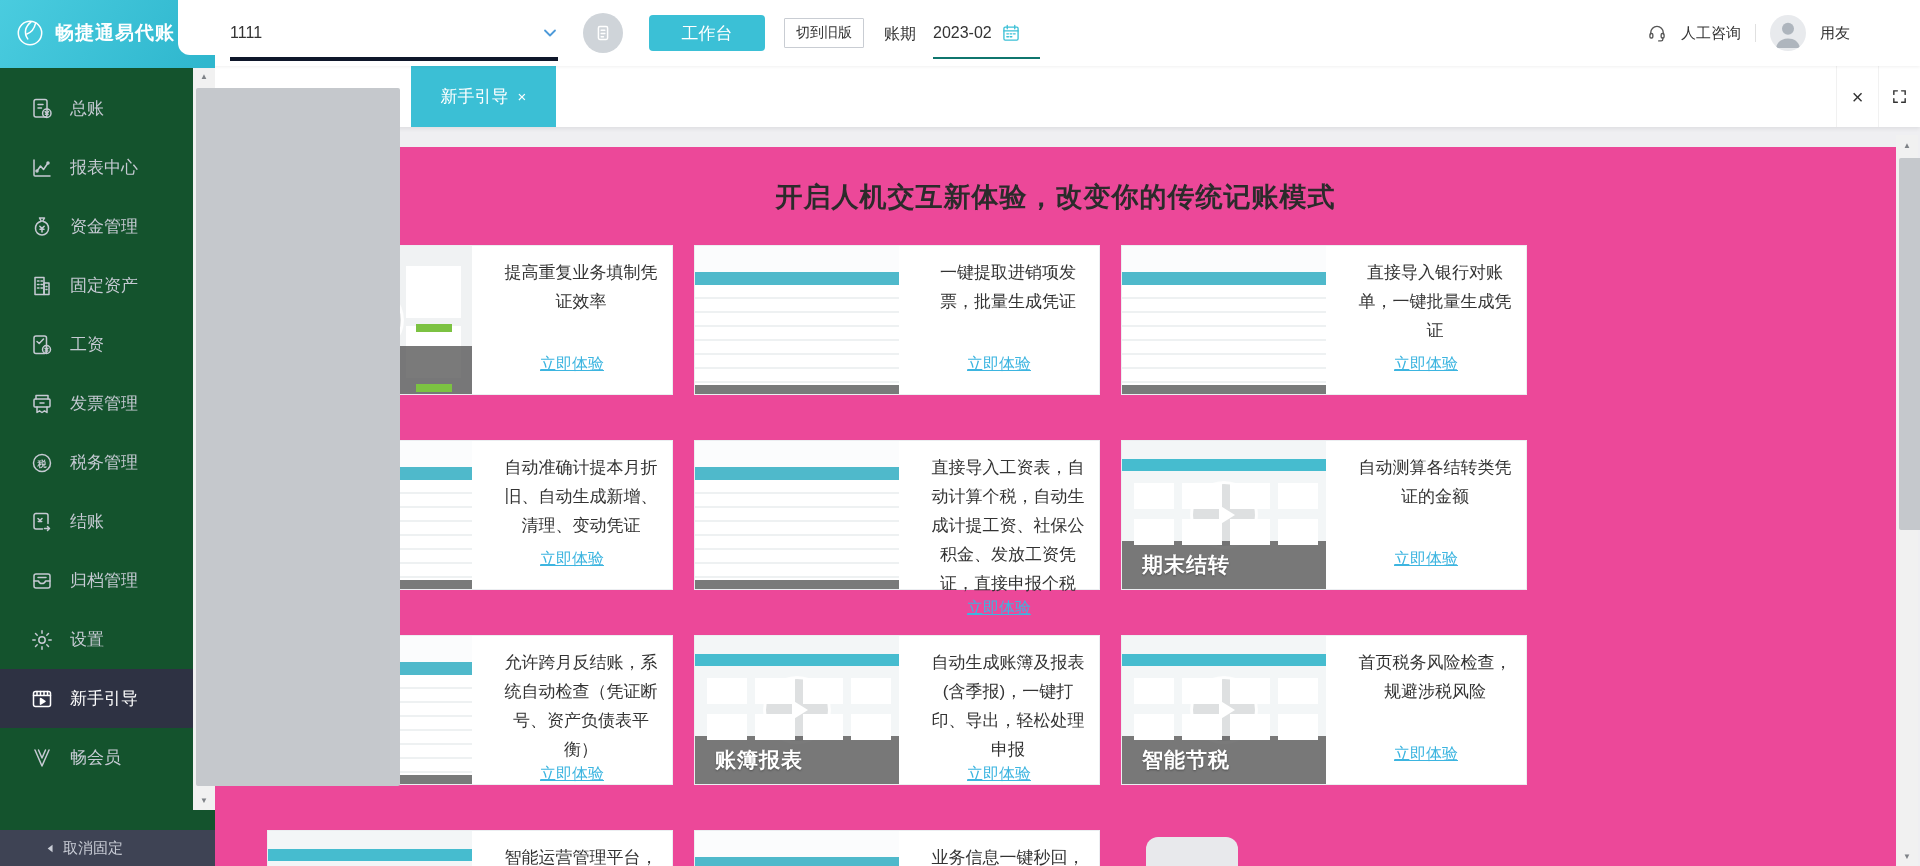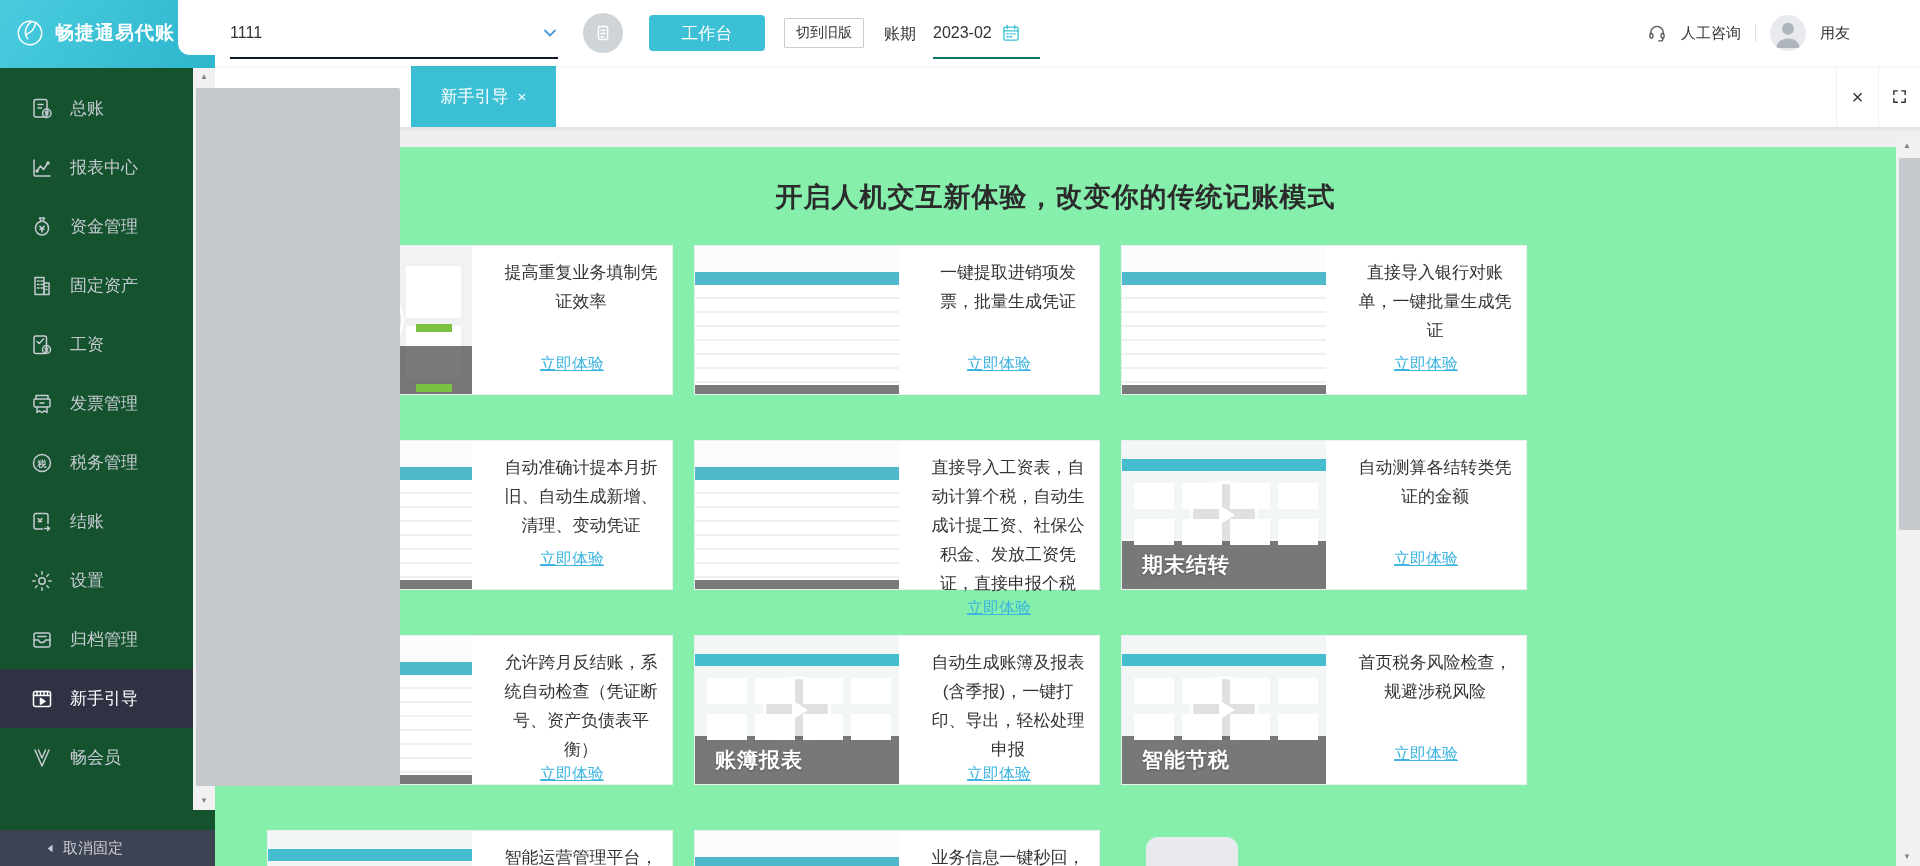--- a/index.html
+++ b/index.html
@@ -11,21 +11,21 @@
        box-shadow:0 1px 3px rgba(0,0,0,.06);}
   .logo{position:absolute;left:0;top:0;width:215px;height:68px;
         background:linear-gradient(125deg,#4ACCDF 0%,#2FB7CE 95%);z-index:31;}
   .logo::after{content:"";position:absolute;right:0;top:0;width:37px;height:55px;background:#fff;
         border-bottom-left-radius:12px;}
   .brand{position:absolute;left:12px;top:0;height:66px;display:flex;align-items:center;gap:7px;color:#fff;}
   .brand-mark svg{width:36px;height:36px;display:block;}
   .brand-name{font-size:19px;font-weight:bold;letter-spacing:1px;white-space:nowrap;}
 
   .acct{position:absolute;left:230px;top:8px;width:328px;height:49px;display:flex;align-items:center;
-        justify-content:space-between;border-bottom:2px solid #0f172a;cursor:pointer;}
+        justify-content:space-between;border-bottom:4px solid #0f172a;cursor:pointer;}
   .acct .val{font-size:16px;color:#333;}
   .acct svg{width:16px;height:16px;}
 
   .clip{position:absolute;left:583px;top:13px;width:40px;height:40px;border-radius:50%;
         background:#CFD4D9;display:grid;place-items:center;cursor:pointer;}
   .clip svg{width:22px;height:22px;stroke:#fff;fill:none;stroke-width:1.6;}
 
   .btn-work{position:absolute;left:649px;top:15px;width:116px;height:36px;background:#3BC0D6;border:none;
         color:#fff;font-size:17px;border-radius:4px;cursor:pointer;font-family:Liberation Mono, monospace;}
   .btn-old{position:absolute;left:784px;top:18px;width:80px;height:30px;background:#fff;
@@ -77,21 +77,21 @@
   .tab .x{color:#999;font-size:15px;margin-left:9px;cursor:pointer;}
   .tab.closable{margin-right:13px;}
   .tab.active{background:#3BBFD5;color:#fff;width:145px;justify-content:center;margin-right:0;}
   .tab.active .x{color:#fff;}
   .tab-actions{position:absolute;right:0;top:0;height:100%;display:flex;}
   .tact{width:41px;height:100%;display:grid;place-items:center;background:#fff;border-left:1px solid #F1F1F1;cursor:pointer;}
   .tact .xbig{font-size:20px;color:#333;line-height:1;}
   .tact svg{width:17px;height:17px;stroke:#333;fill:none;stroke-width:2;}
 
   
-  .panel{position:absolute;left:215px;top:147px;width:1681px;bottom:0;background:#86efac;}
+  .panel{position:absolute;left:215px;top:147px;width:1681px;bottom:0;background:#ec4899;}
   .page-title{position:absolute;top:32px;left:0;width:100%;text-align:center;font-size:27px;
         font-weight:bold;color:#2B2B2B;margin:0;letter-spacing:1px;}
   .grid{position:absolute;left:52px;top:98px;display:grid;grid-template-columns:repeat(3,406px);
         gap:45px 21px;grid-auto-rows:150px;}
   .card{display:flex;height:150px;background:#fff;border:1px solid #ECEEF1;box-sizing:border-box;}
   .thumb{position:relative;width:204px;height:100%;flex:none;background:#E9EDEF;overflow:hidden;cursor:pointer;}
   .label-band{position:absolute;left:0;right:0;bottom:0;height:48px;background:rgba(84,84,84,.78);
         color:#fff;font-size:21px;font-weight:bold;line-height:48px;padding-left:20px;letter-spacing:1px;
         text-shadow:0 1px 2px rgba(0,0,0,.35);}
   .play{position:absolute;left:50%;top:50%;transform:translate(-50%,-50%);width:62px;height:62px;
@@ -271,36 +271,36 @@
               <path d="M8 8.5l2 2 2-2M8.3 11.5h3.4"></path>
               <path d="M14.5 18.5h5m0 0l-2-2m2 2l-2 2"></path>
             </svg>
           </span>
     <span class="s-label">结账</span>
   </div>
 
   <div class="side-item">
     <span class="s-icon">
             <svg viewBox="0 0 24 24">
-              <circle cx="12" cy="12" r="3.2"></circle>
-              <path d="M12 2.8v2.4M12 18.8v2.4M2.8 12h2.4M18.8 12h2.4M5.5 5.5l1.7 1.7M16.8 16.8l1.7 1.7M18.5 5.5l-1.7 1.7M7.2 16.8l-1.7 1.7"></path>
-            </svg>
-          </span>
-    <span class="s-label">设置</span>
-  </div>
-
-  <div class="side-item">
-    <span class="s-icon">
-            <svg viewBox="0 0 24 24">
               <rect x="4" y="5" width="16" height="14" rx="2"></rect>
               <path d="M4 12h4.5c.4 1.6 1.8 2.5 3.5 2.5s3.1-.9 3.5-2.5H20"></path>
               <path d="M8 8.5h8"></path>
             </svg>
           </span>
     <span class="s-label">归档管理</span>
+  </div>
+
+  <div class="side-item">
+    <span class="s-icon">
+            <svg viewBox="0 0 24 24">
+              <circle cx="12" cy="12" r="3.2"></circle>
+              <path d="M12 2.8v2.4M12 18.8v2.4M2.8 12h2.4M18.8 12h2.4M5.5 5.5l1.7 1.7M16.8 16.8l1.7 1.7M18.5 5.5l-1.7 1.7M7.2 16.8l-1.7 1.7"></path>
+            </svg>
+          </span>
+    <span class="s-label">设置</span>
   </div>
 
   <div class="side-item active">
     <span class="s-icon">
             <svg viewBox="0 0 24 24">
               <rect x="3.5" y="4.5" width="17" height="15" rx="2"></rect>
               <path d="M3.5 8.5h17M7 4.5v4M10.5 4.5v4M14 4.5v4M17.5 4.5v4"></path>
               <path d="M10.5 11.5l4.5 2.8-4.5 2.8z" fill="currentColor"></path>
             </svg>
           </span>

